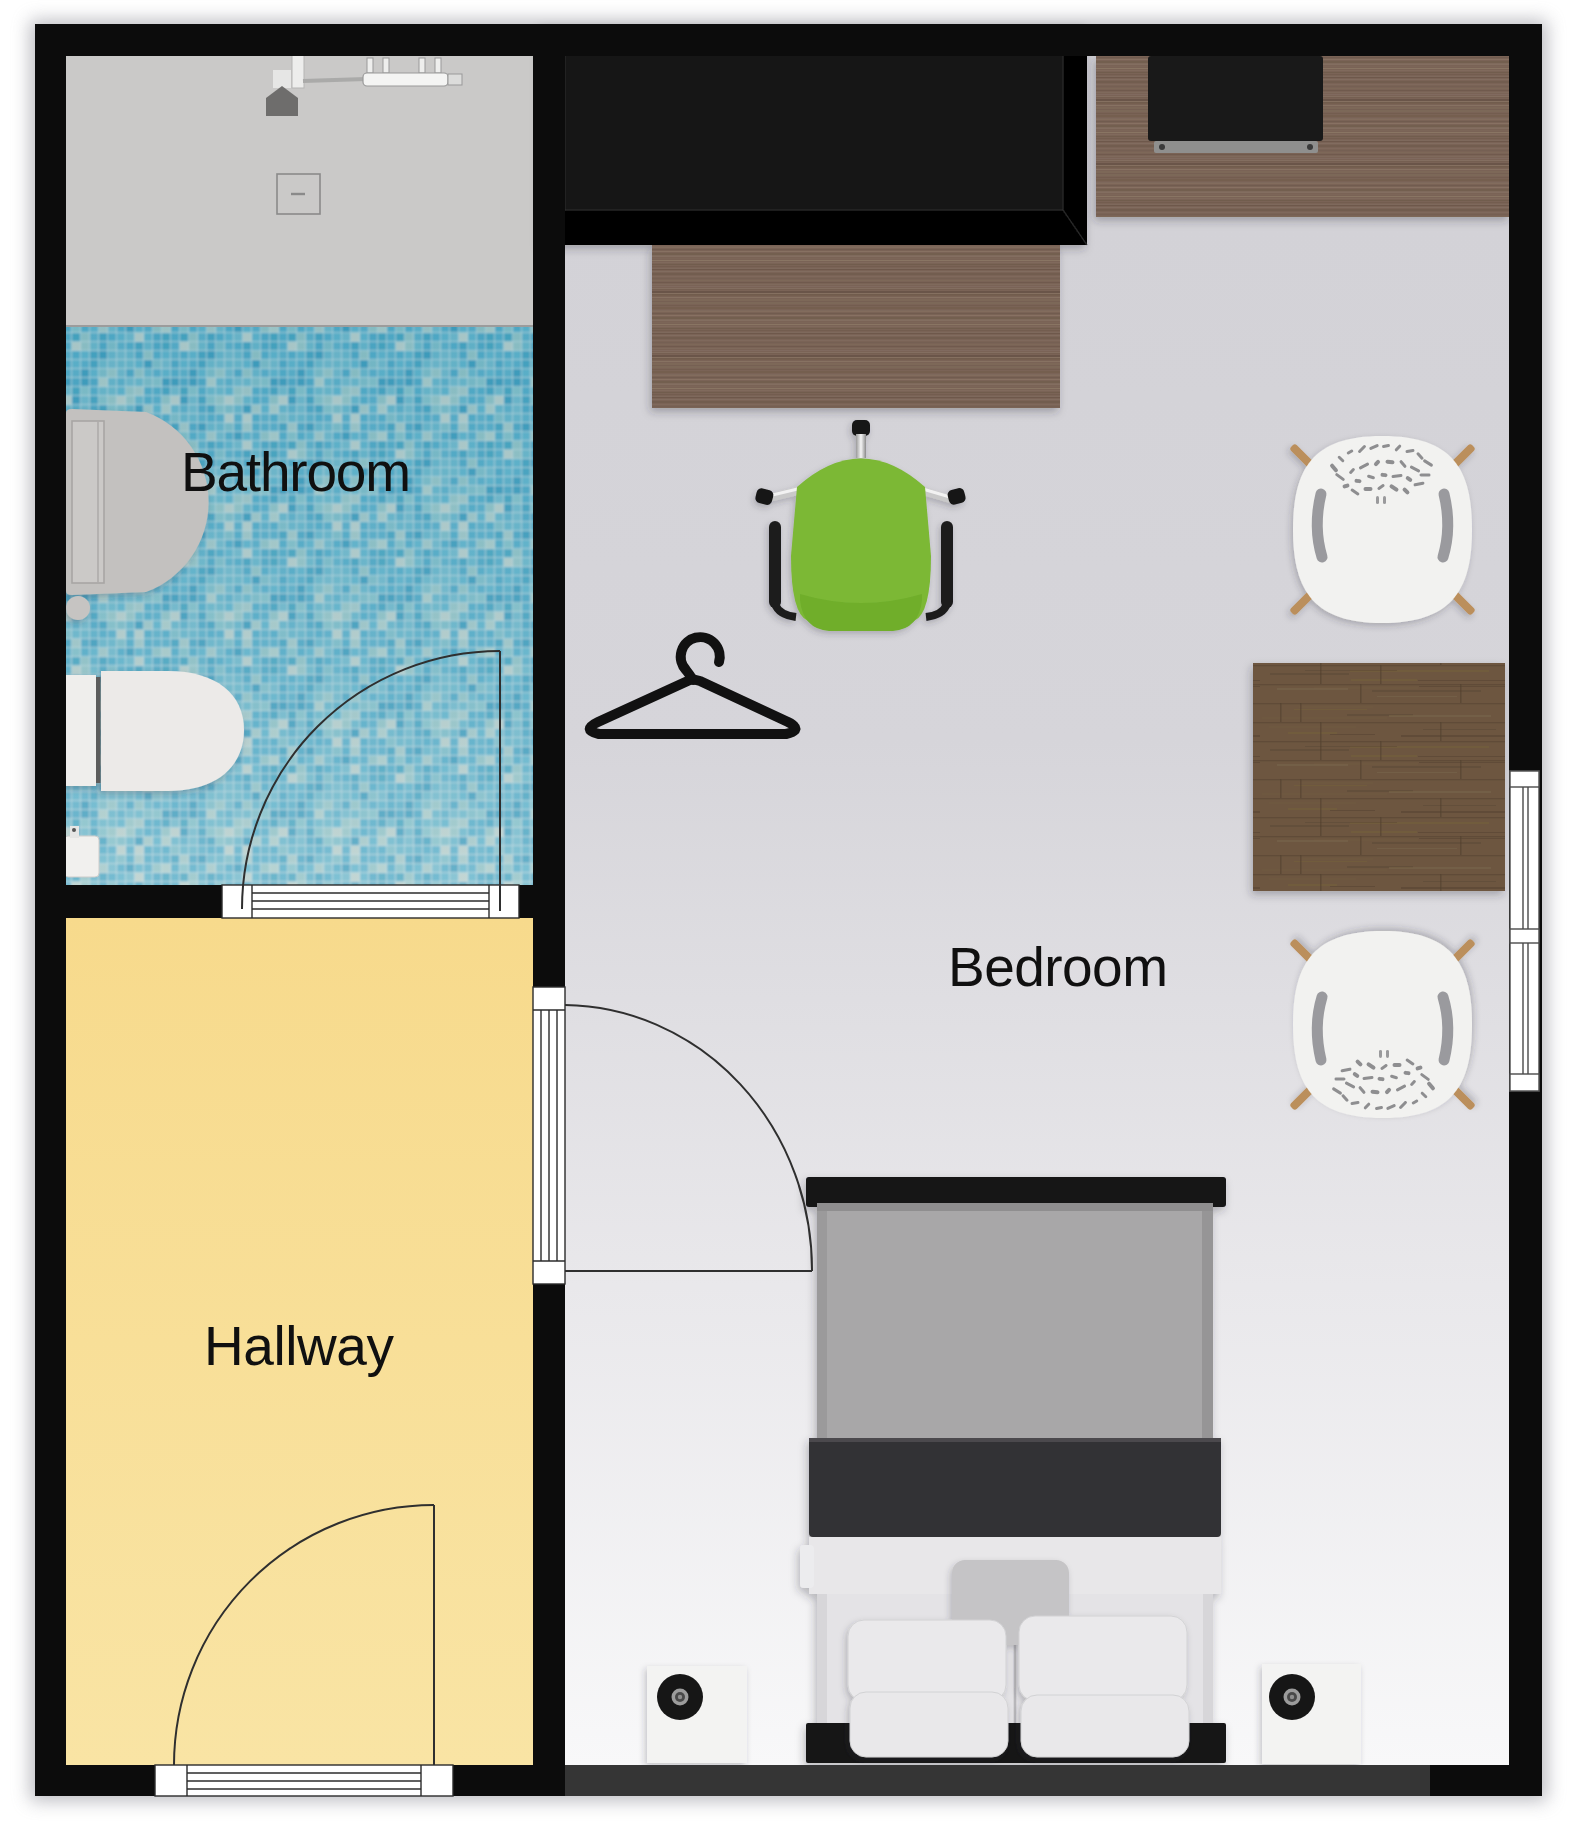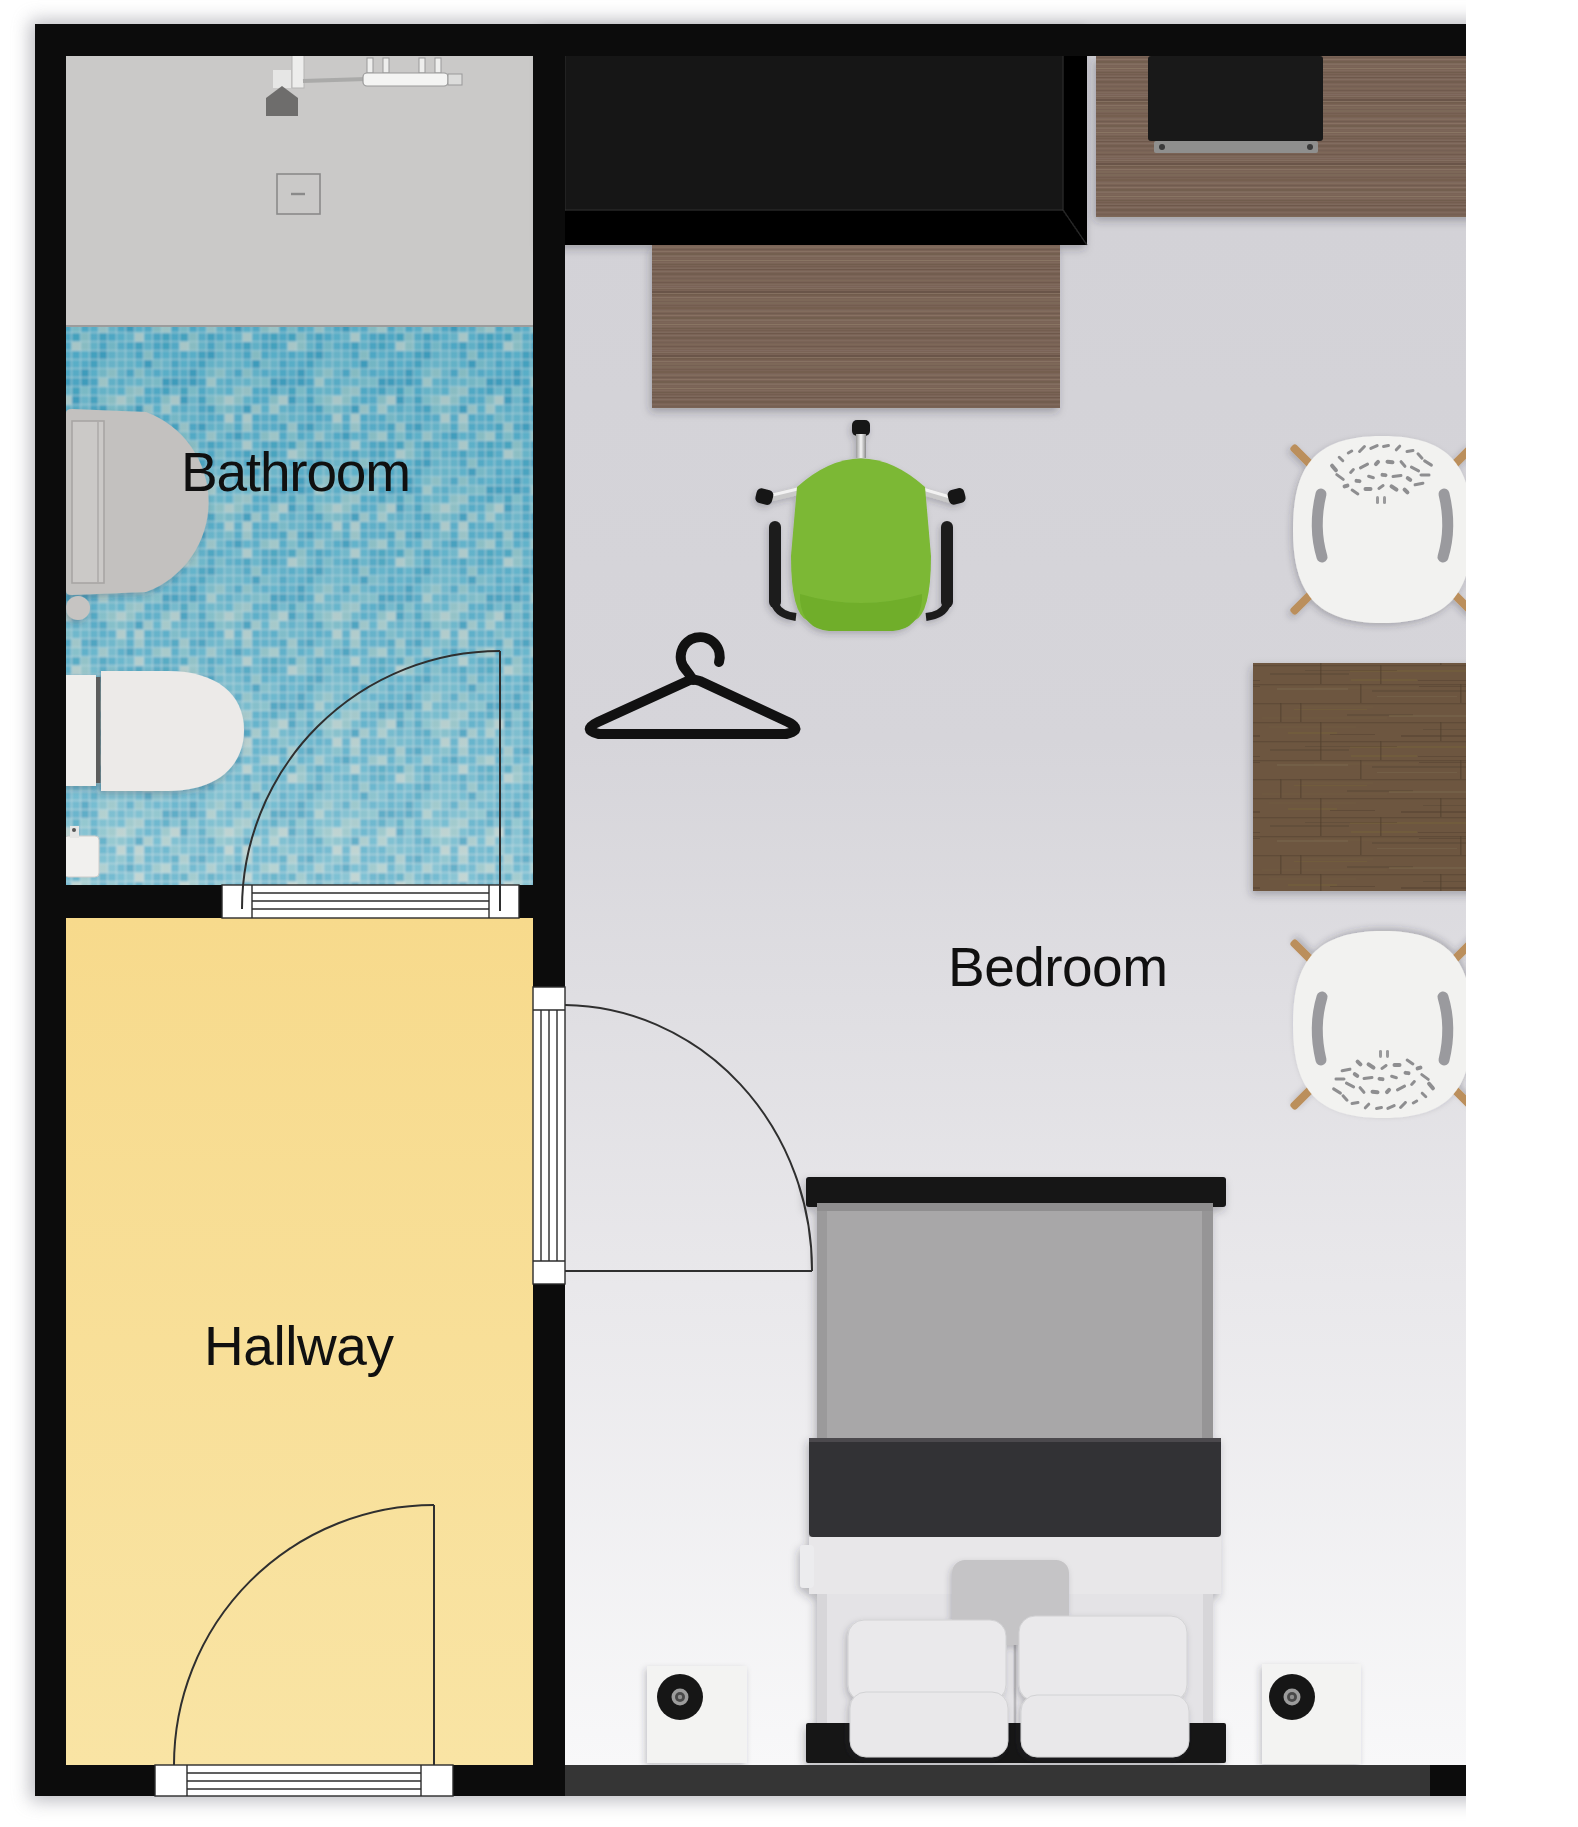--- a/index.html
+++ b/index.html
@@ -1,15 +1,15 @@
 <!DOCTYPE html>
 <html><head><meta charset="utf-8">
 <style>
 html,body{margin:0;padding:0;background:#ffffff;}
-#wrap{position:relative;width:1466px;height:1827px;overflow:hidden;
+#wrap{position:relative;width:1578px;height:1827px;overflow:hidden;
 font-family:"Liberation Sans",sans-serif;}
 </style></head>
 <body>
 <div id="wrap">
 <svg width="1578" height="1827" viewBox="0 0 1578 1827">
 <defs>
 <pattern id="tile" width="108" height="108" patternUnits="userSpaceOnUse">
 <rect width="108" height="108" fill="#c2dde1"></rect>
           <rect x="0" y="0" width="8.3" height="8.3" fill="#68b4c9"></rect>
           <rect x="9" y="0" width="8.3" height="8.3" fill="#48a7c5"></rect>

